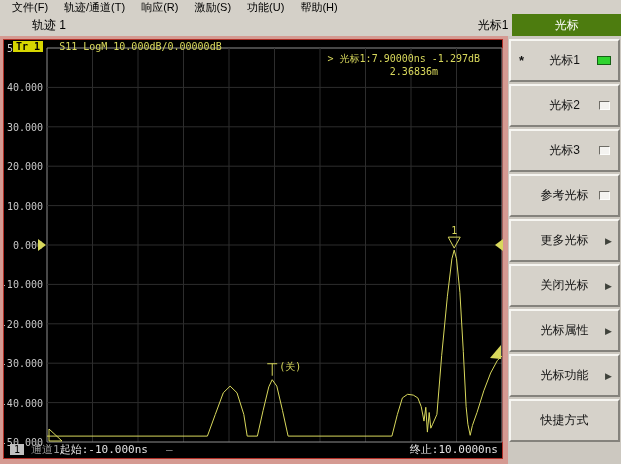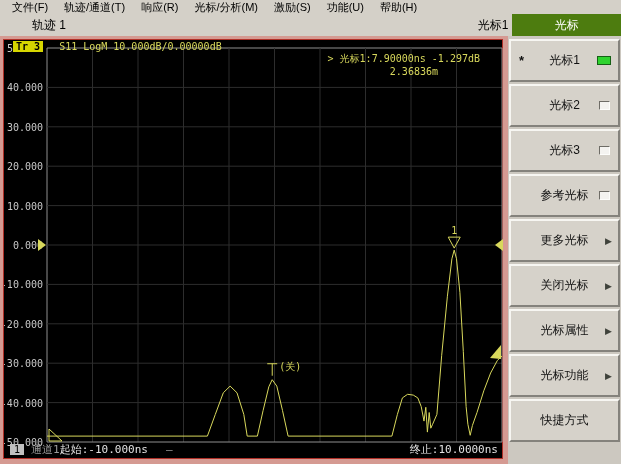--- a/index.html
+++ b/index.html
@@ -52,42 +52,41 @@
 </style>
 </head>
 <body>
 
 <div class="app">
 
   <div class="menubar">
     <span class="mi">文件(F)</span>
     <span class="mi">轨迹/通道(T)</span>
     <span class="mi">响应(R)</span>
-    <span class="mi">光标/分析(M)</span>
     <span class="mi">激励(S)</span>
     <span class="mi">功能(U)</span>
     <span class="mi">帮助(H)</span>
   </div>
 
   <div class="row2">
     <div class="toolbar">
       <span class="trace-label">轨迹 1</span>
       <div class="marker-entry">
         <span class="lbl">光标1</span>
       </div>
     </div>
     <div class="sidebar-header">光标</div>
   </div>
 
   <div class="row3">
     <div class="display-frame">
       <div class="display-inner">
 
         <div class="trace-line">
-          <span class="trace-badge">Tr 3</span>
+          <span class="trace-badge">Tr 1</span>
           <span class="trace-info">S11 LogM 10.000dB/0.00000dB</span>
         </div>
 
         <svg class="plot" width="500" height="420" viewBox="0 0 500 420">
           <g id="grid">
               <line x1="43" y1="8" x2="43" y2="402" stroke="#8f8f8f"></line>
               <line x1="43" y1="8" x2="498" y2="8" stroke="#8f8f8f"></line>
               <line x1="88.5" y1="8" x2="88.5" y2="402" stroke="#2d2d2d"></line>
               <line x1="43" y1="47.4" x2="498" y2="47.4" stroke="#2d2d2d"></line>
               <line x1="134" y1="8" x2="134" y2="402" stroke="#2d2d2d"></line>

